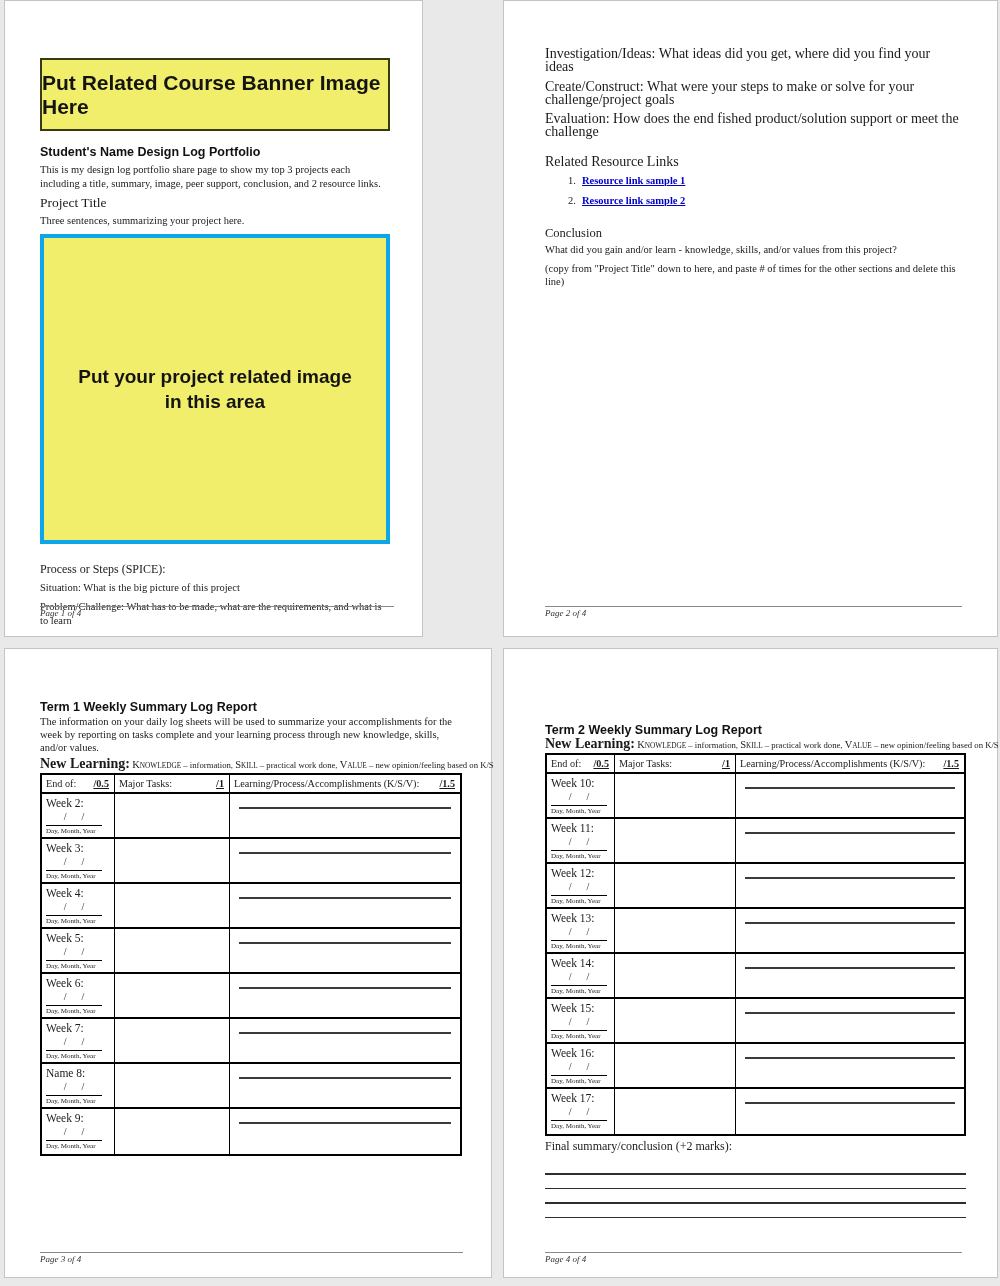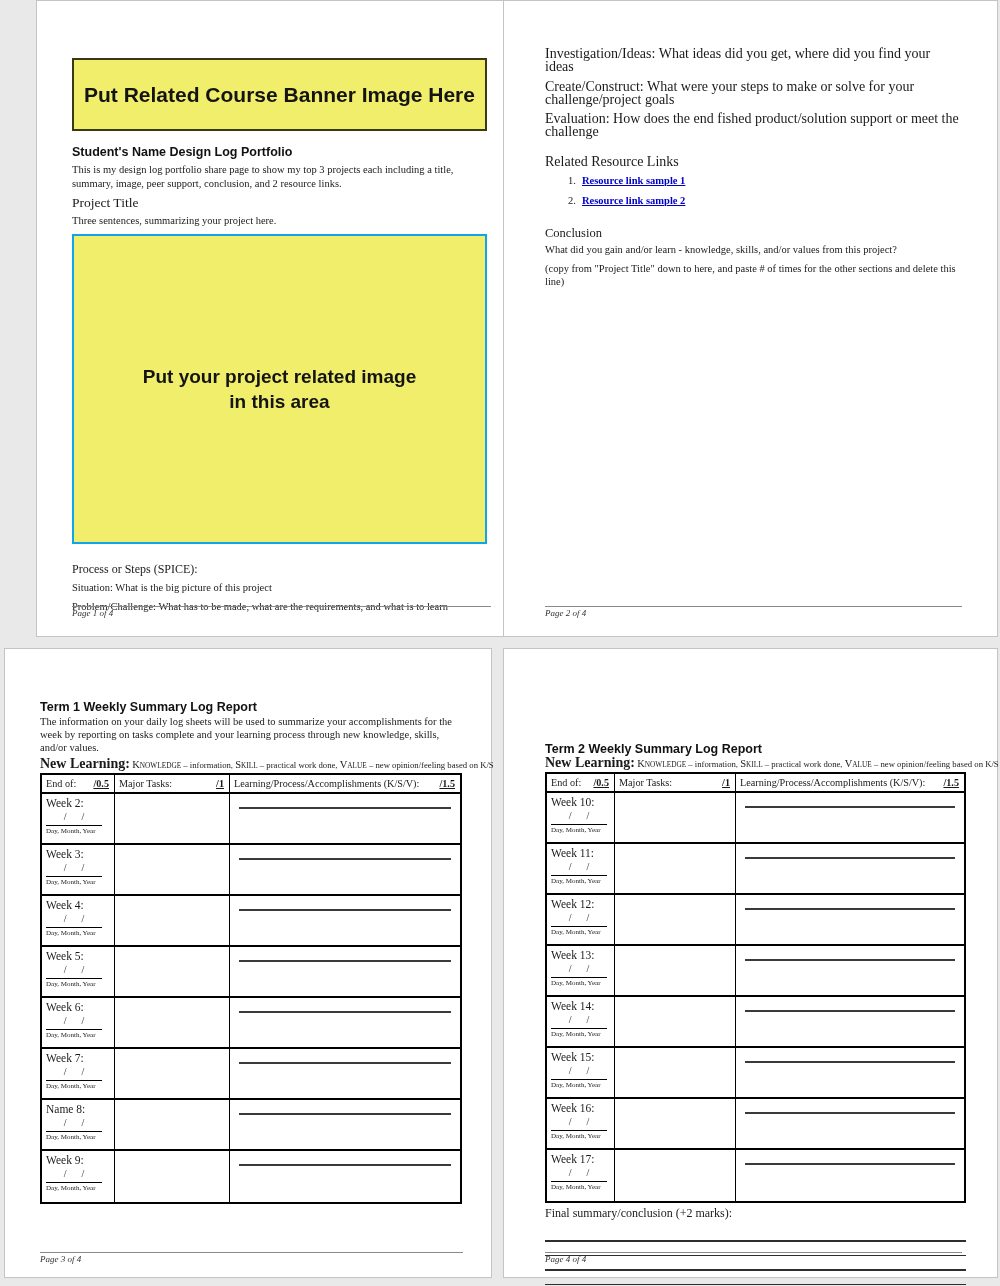--- a/index.html
+++ b/index.html
@@ -1,33 +1,33 @@
 <!DOCTYPE html>
 <html style="--highlight-yellow: #F0EE6B; --link-blue: #0000C8; --page-bg: #FFFFFF; --canvas-bg: #E9E9E9;"><head>
 <meta charset="utf-8">
 <style>
   html,body { margin:0; padding:0; background:#e9e9e9; }
   .canvas { position:relative; width:1000px; height:1286px; background:var(--canvas-bg,#e9e9e9);
             font-family:"Liberation Serif", serif; color:#1a1a1a; overflow:hidden; }
   .page { position:absolute; background:var(--page-bg,#fff); border:1px solid #c4c4c4; box-sizing:border-box; }
-  #page-1 { left:4px;  top:0;     width:484px; height:637px; padding:57px 32px 0 35px;margin-left:32px; }
+  #page-1 { left:4px;  top:0;     width:419px; height:637px; padding:57px 32px 0 35px; }
   #page-2 { left:503px; top:0;    width:495px; height:637px; padding:46px 35px 0 41px; }
   #page-3 { left:4px;  top:648px; width:488px; height:630px; padding:51px 29px 0 35px; }
-  #page-4 { left:503px; top:648px; width:495px; height:630px; padding:93px 31px 0 41px; }
+  #page-4 { left:503px; top:648px; width:495px; height:630px; padding:74px 31px 0 41px; }
 
   
   .banner { height:73px; background:var(--highlight-yellow,#F0EE6B); border:2px solid #3a3a12;
             display:flex; align-items:center; justify-content:center; box-sizing:border-box; margin-bottom:14px; }
   .banner-text { font-family:"Liberation Sans", sans-serif; font-weight:bold; font-size:21px; color:#141414; }
   .h-sans { font-family:"Liberation Sans", sans-serif; font-weight:bold; font-size:12.5px; line-height:14px; color:#111; margin:0 0 4px 0; }
   .body { font-size:10.5px; line-height:13.5px; margin:0; }
   .h-serif-lg { font-size:13.5px; line-height:16px; margin:5px 0 3px 0; }
   .h-serif-md { font-size:12px; line-height:15px; margin:0 0 4px 0; }
   .mb6 { margin-bottom:6px; }
-  .image-box { height:310px; background:var(--highlight-yellow,#F0EE6B); border:2px solid #0ea5e9;
+  .image-box { height:310px; background:var(--highlight-yellow,#F0EE6B); border:4px solid #0ea5e9;
                display:flex; align-items:center; justify-content:center; box-sizing:border-box;
                margin:6px 0 18px 0; text-align:center; }
   .image-box-text { font-family:"Liberation Sans", sans-serif; font-weight:bold; font-size:19px; line-height:25px; color:#141414; }
 
   
   .p2-line { font-size:14px; line-height:13px; margin:0 0 6.5px 0; }
   .links-heading { font-size:14px; line-height:15px; margin:16px 0 5px 0; }
   .link-row { display:flex; align-items:baseline; margin:0 0 7px 0; padding-left:23px; font-size:10.5px; line-height:13px; }
   .link-number { width:14px; color:#1a1a1a; }
   .link { color:var(--link-blue,#0000C8); font-weight:bold; text-decoration:underline; cursor:pointer; }
@@ -44,21 +44,21 @@
   .nl-desc { font-size:8.7px; color:#222; }
 
   .log-table { border:2px solid #000; box-sizing:border-box; }
   .lt-header { display:grid; border-bottom:2px solid #000; height:17px; }
   .t3 .lt-header, .t3 .lt-row { grid-template-columns:73px 115px 1fr; }
   .t4 .lt-header, .t4 .lt-row { grid-template-columns:68px 121px 1fr; }
   .lt-hcell { display:flex; justify-content:space-between; align-items:center; padding:0 5px 0 4px;
               font-size:10.2px; white-space:nowrap; overflow:hidden; border-right:1px solid #000; }
   .lt-hcell:last-child { border-right:none; }
   .lt-score { font-weight:bold; text-decoration:underline; margin-left:4px; }
-  .lt-row { display:grid; height:51px; border-bottom:2px solid #000; box-sizing:border-box; }
+  .lt-row { display:grid; height:45px; border-bottom:2px solid #000; box-sizing:border-box; }
   .lt-row:last-child { border-bottom:none; }
   .lt-c { border-right:1px solid #000; position:relative; box-sizing:border-box; }
   .lt-c3 { border-right:none; }
   .week-label { display:block; font-size:11.5px; line-height:14px; padding:2px 0 0 4px; }
   .date-slashes { display:block; white-space:pre; text-align:center; font-size:10px; line-height:12px;
                   width:56px; margin:1px 0 0 4px; padding-bottom:2px; border-bottom:1px solid #000; }
   .dmy { display:block; font-size:7px; line-height:9px; padding:1px 0 0 4px; color:#222; }
   .writing-line { position:absolute; left:9px; right:9px; top:13px; border-top:2px solid #3a3a3a; }
 
   

